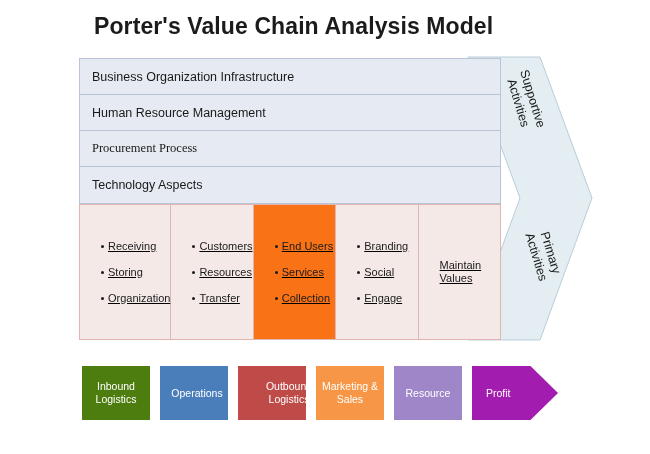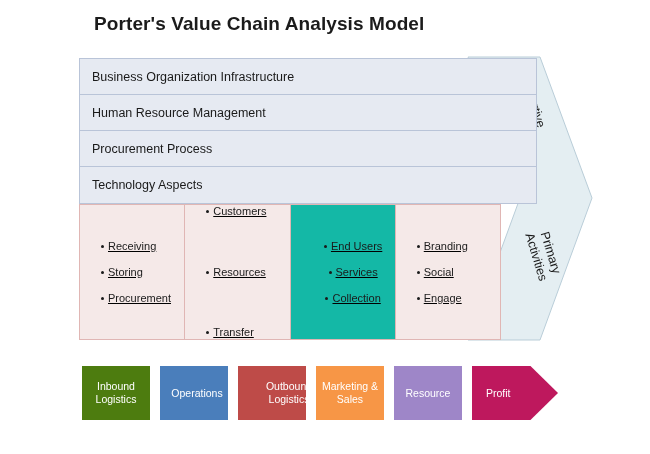--- a/index.html
+++ b/index.html
@@ -8,21 +8,21 @@
     background:#ffffff;
     font-family:"Liberation Sans", sans-serif;
     overflow:hidden;
     position:relative;
   }
   #stage{position:relative;width:650px;height:454px;}
 
   
   #title{
     position:absolute;left:94px;top:13px;
-    font-size:19px;font-weight:bold;color:#1b1b1b;
+    font-size:23px;font-weight:bold;color:#1b1b1b;
     letter-spacing:0.1px;white-space:nowrap;
   }
 
   
   #chevron{position:absolute;left:0;top:0;width:650px;height:454px;pointer-events:none;}
 
   .rot-label{
     position:absolute;
     font-size:12.5px;color:#1a1a1a;
     text-align:center;line-height:15px;
@@ -33,21 +33,21 @@
     left:493px;top:86px;width:64px;
     transform:rotate(73deg);
   }
   #primary-label{
     left:508px;top:240px;width:70px;
     transform:rotate(73deg);
   }
 
   
   #support-block{
-    position:absolute;left:79px;top:58px;width:458px;
+    position:absolute;left:79px;top:58px;width:422px;
     border:1px solid #b9c4d8;
     box-sizing:border-box;
     background:#e6eaf2;
   }
   .support-row{
     height:36px;
     box-sizing:border-box;
     border-bottom:1px solid #b9c4d8;
     background:#e6eaf2;
     display:flex;align-items:center;
@@ -122,60 +122,60 @@
 Activities</div>
   <div class="rot-label" id="primary-label">Primary Activities</div>
 
   <div id="support-block" style="border-color: rgb(185, 196, 216);">
     <div class="support-row" style="background: rgb(230, 234, 242); border-bottom-color: rgb(185, 196, 216);">
       <span>Business Organization Infrastructure</span>
     </div>
     <div class="support-row" style="background: rgb(230, 234, 242); border-bottom-color: rgb(185, 196, 216);">
       <span>Human Resource Management</span>
     </div>
-    <div class="support-row" style="background: rgb(230, 234, 242); border-bottom-color: rgb(185, 196, 216);">
+    <div class="support-row" style="background: rgb(230, 234, 242); border-bottom-color: rgb(185, 196, 216); font-family: Liberation Serif, serif;">
       <span>Procurement Process</span>
     </div>
     <div class="support-row" style="background: rgb(230, 234, 242); border-bottom-color: rgb(185, 196, 216);">
       <span>Technology Aspects</span>
     </div>
   </div>
 
   <div id="primary-block" style="border-color: rgb(224, 182, 180);">
     <div class="primary-col" style="background: rgb(245, 233, 232); border-right-color: rgb(224, 182, 180);">
       <div class="bullet-item">
         <span class="bullet-dot"></span>
         <span>Receiving</span>
       </div>
       <div class="bullet-item">
         <span class="bullet-dot"></span>
         <span>Storing</span>
       </div>
       <div class="bullet-item">
         <span class="bullet-dot"></span>
-        <span>Procurement</span>
-      </div>
-    </div>
-
-    <div class="primary-col" style="background: rgb(245, 233, 232); border-right-color: rgb(224, 182, 180); justify-content: space-between;">
+        <span>Organization</span>
+      </div>
+    </div>
+
+    <div class="primary-col" style="background: rgb(245, 233, 232); border-right-color: rgb(224, 182, 180);">
       <div class="bullet-item">
         <span class="bullet-dot"></span>
         <span>Customers</span>
       </div>
       <div class="bullet-item">
         <span class="bullet-dot"></span>
         <span>Resources</span>
       </div>
       <div class="bullet-item">
         <span class="bullet-dot"></span>
         <span>Transfer</span>
       </div>
     </div>
 
-    <div class="primary-col" style="background: #14b8a6; border-right-color: rgb(224, 182, 180); align-items: center;">
+    <div class="primary-col" style="background: #f97316; border-right-color: rgb(224, 182, 180);">
       <div class="bullet-item">
         <span class="bullet-dot"></span>
         <span>End Users</span>
       </div>
       <div class="bullet-item">
         <span class="bullet-dot"></span>
         <span>Services</span>
       </div>
       <div class="bullet-item">
         <span class="bullet-dot"></span>
@@ -191,20 +191,23 @@
       <div class="bullet-item">
         <span class="bullet-dot"></span>
         <span>Social</span>
       </div>
       <div class="bullet-item">
         <span class="bullet-dot"></span>
         <span>Engage</span>
       </div>
     </div>
 
+    <div class="primary-col" style="background: rgb(245, 233, 232); border-right-color: rgb(224, 182, 180);">
+      <div class="plain-item">Maintain Values</div>
+    </div>
   </div>
 
   <div id="bottom-bar">
     <div class="stage-box" style="background: #4d7c0f;">
       <span>Inbound
 Logistics</span>
     </div>
     <div class="stage-box" style="background: rgb(74, 126, 187); padding-left: 6px;">
       <span>Operations</span>
     </div>
@@ -212,18 +215,18 @@
       <span>Outbound
 Logistics</span>
     </div>
     <div class="stage-box" style="background: rgb(247, 150, 70);">
       <span>Marketing &amp;
 Sales</span>
     </div>
     <div class="stage-box" style="background: rgb(158, 134, 200);">
       <span>Resource</span>
     </div>
-    <div class="stage-box arrow" style="background: #be185d; text-align: right;">
+    <div class="stage-box arrow" style="background: #a21caf; text-align: right;">
       <span>Profit</span>
     </div>
   </div>
 
 </div>
 
 </body></html>

